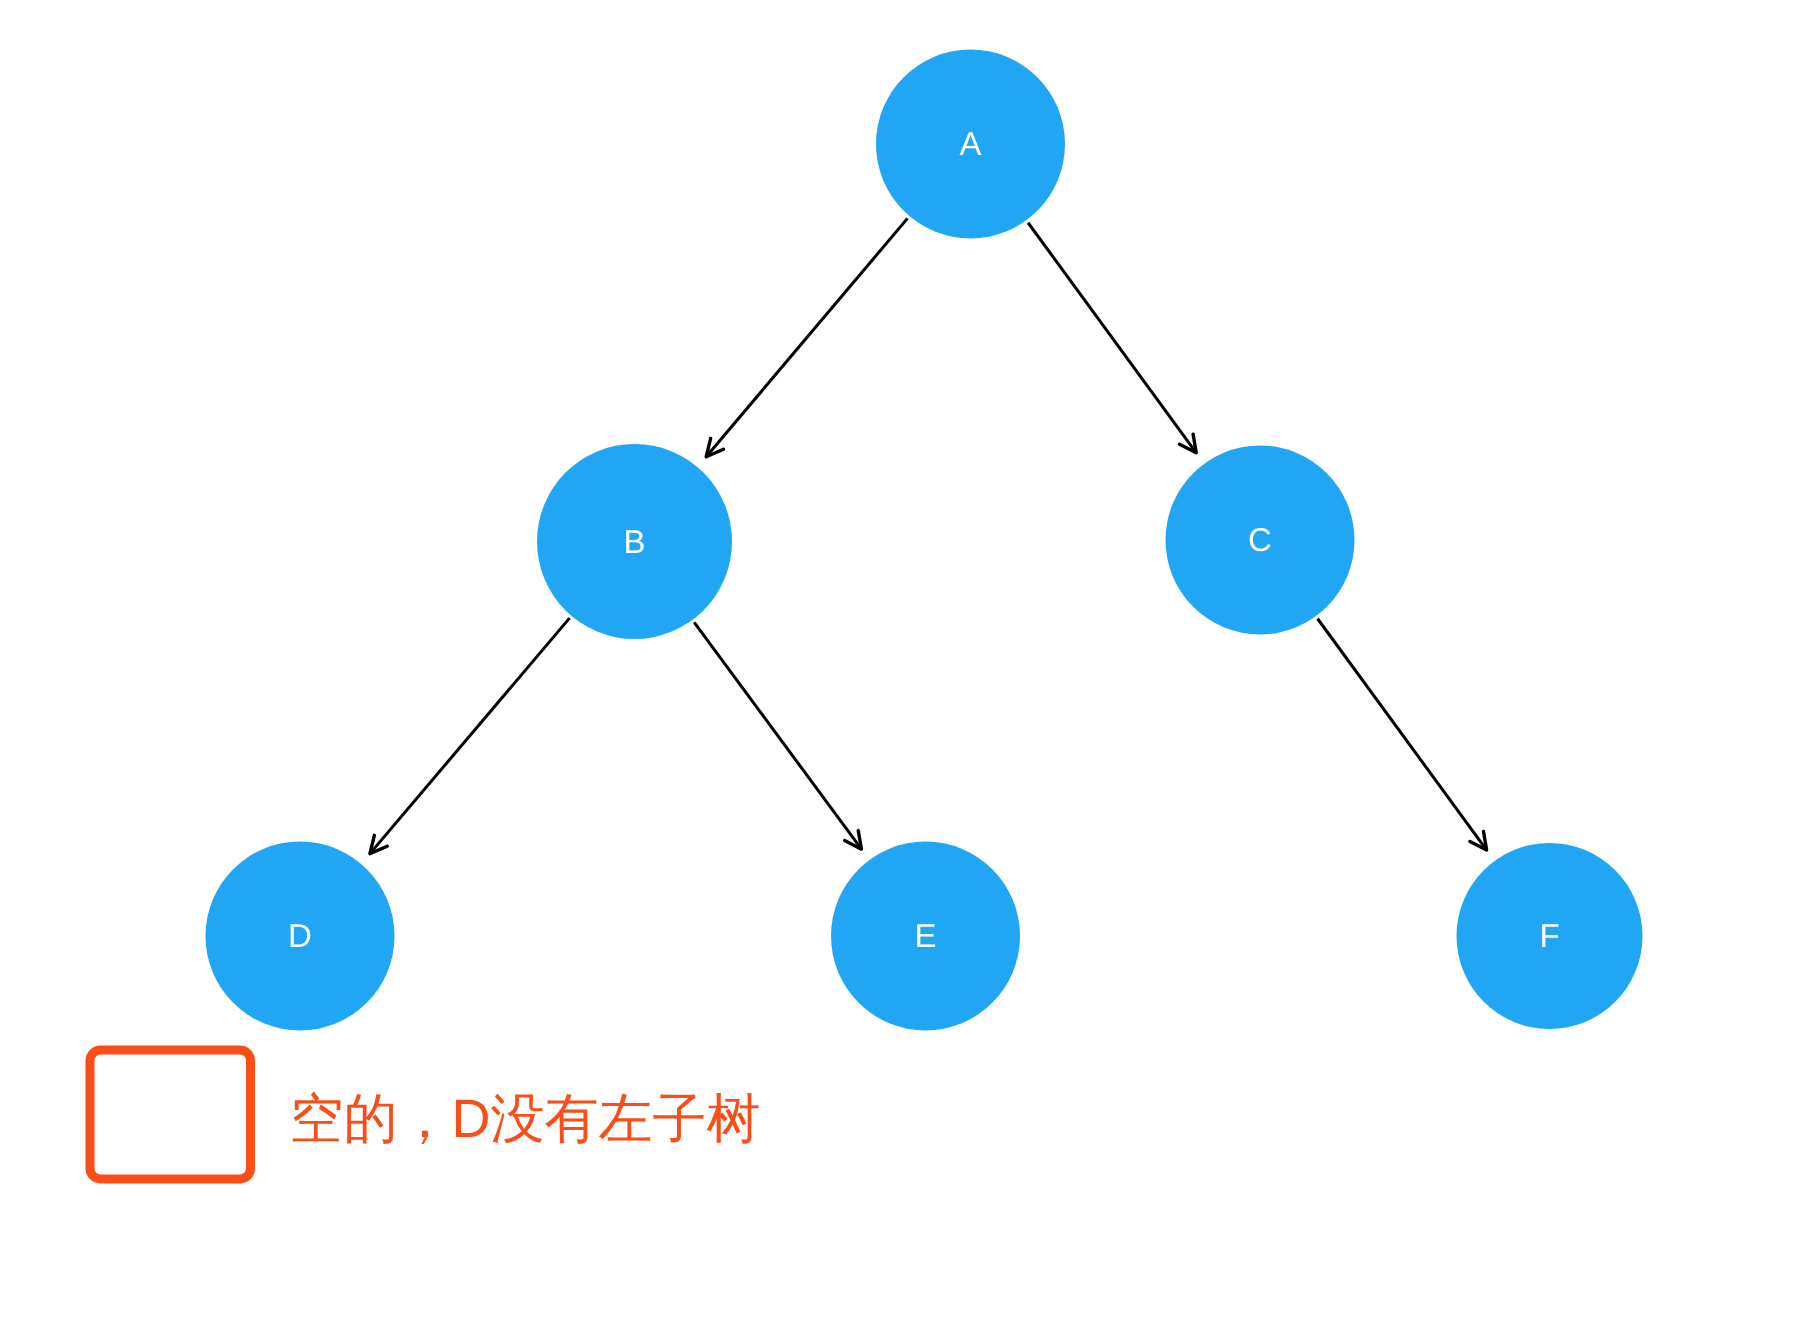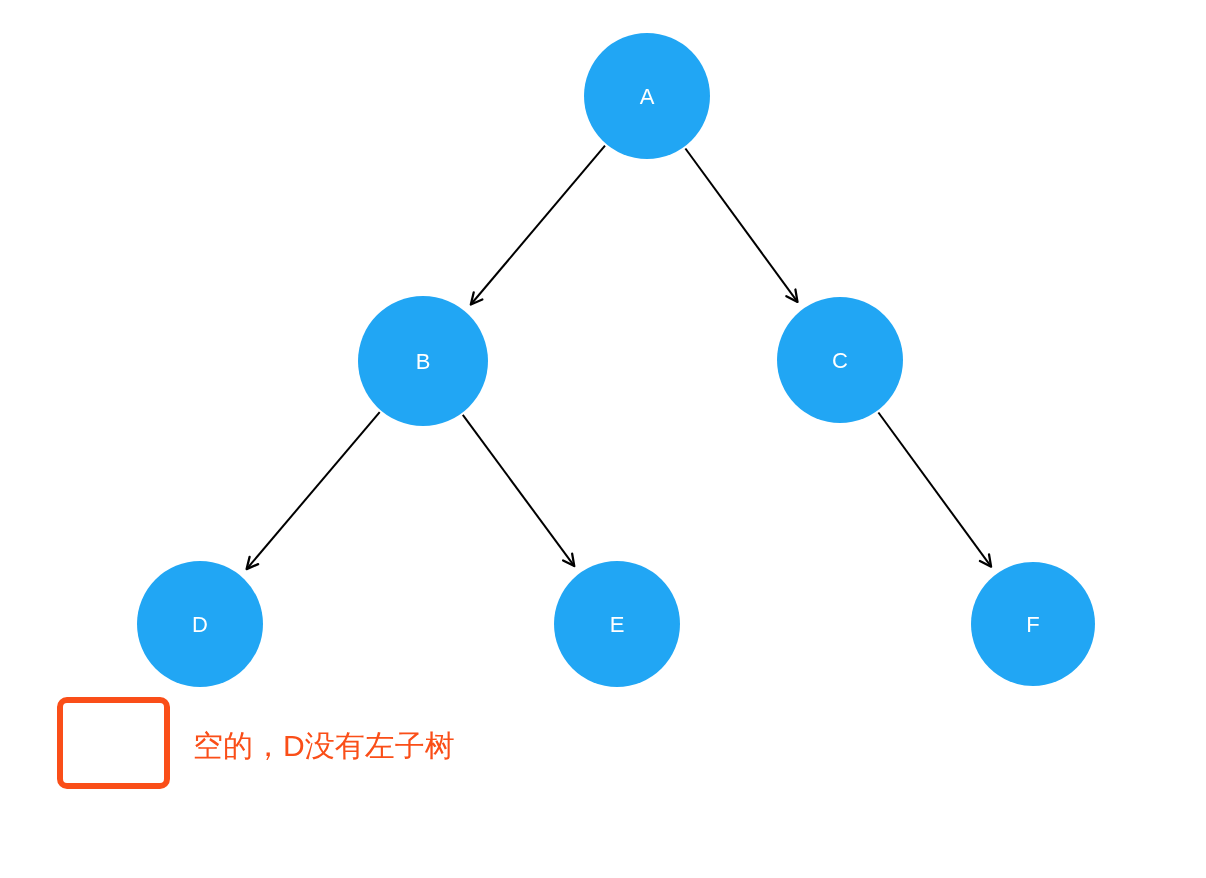--- a/index.html
+++ b/index.html
@@ -32,21 +32,21 @@
     height: 80px;
     border: 6px solid #fa4e18;
     border-radius: 10px;
     background: transparent;
     box-sizing: content-box;
   }
   .legend-text {
     position: absolute;
     left: 193px;
     top: 728px;
-    font-size: 30px;
+    font-size: 36px;
     line-height: 36px;
     color: #fa4e18;
     white-space: nowrap;
   }
 </style>
 </head>
 <body>
 
 <div class="canvas">
 

